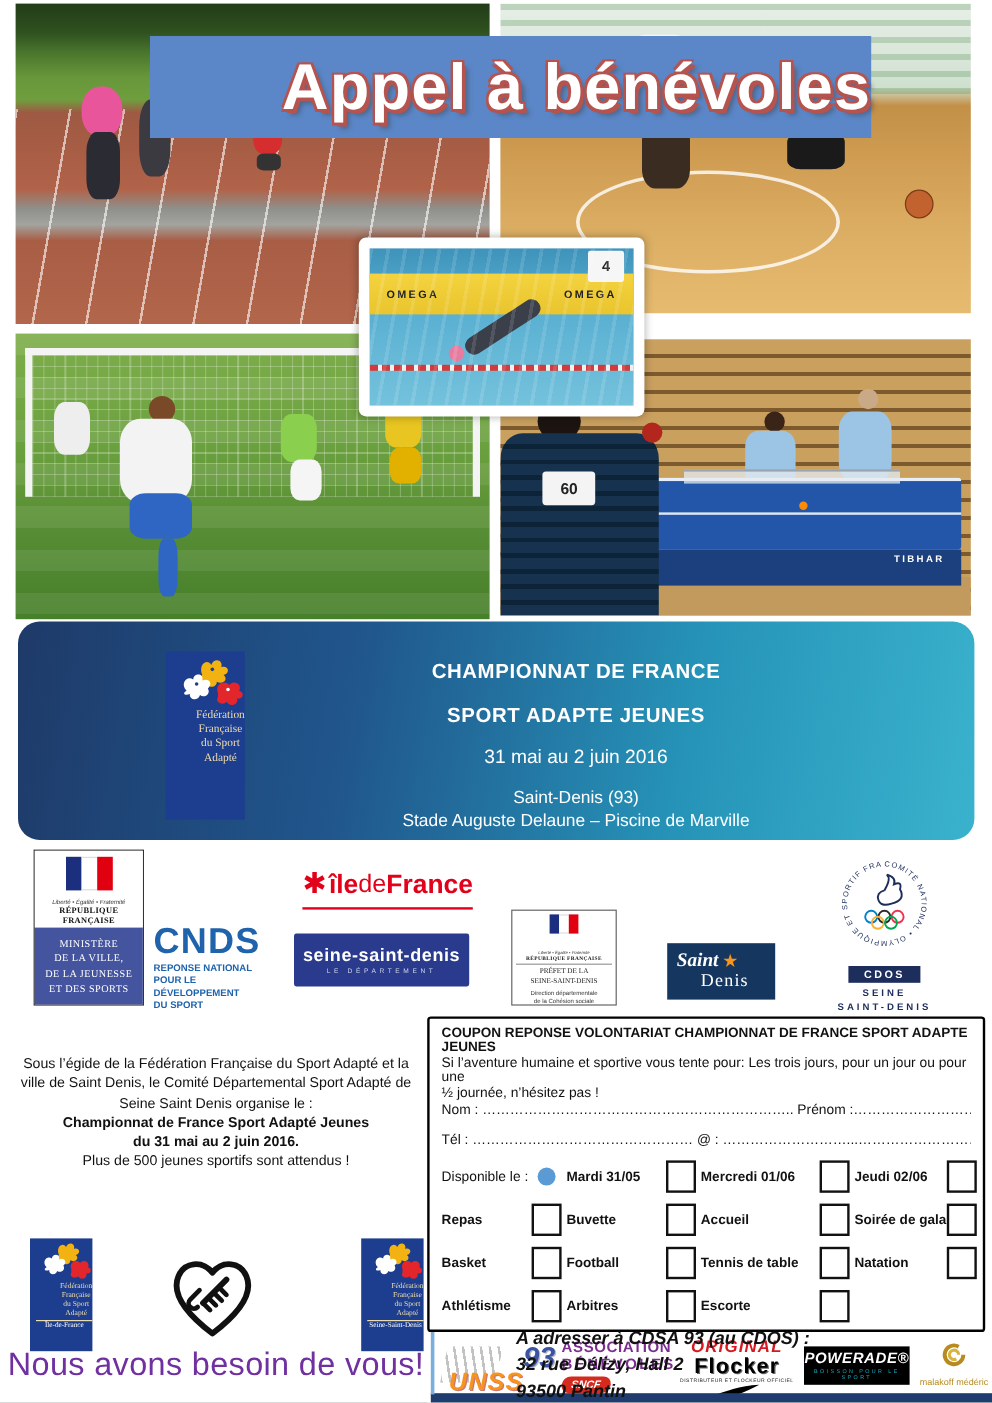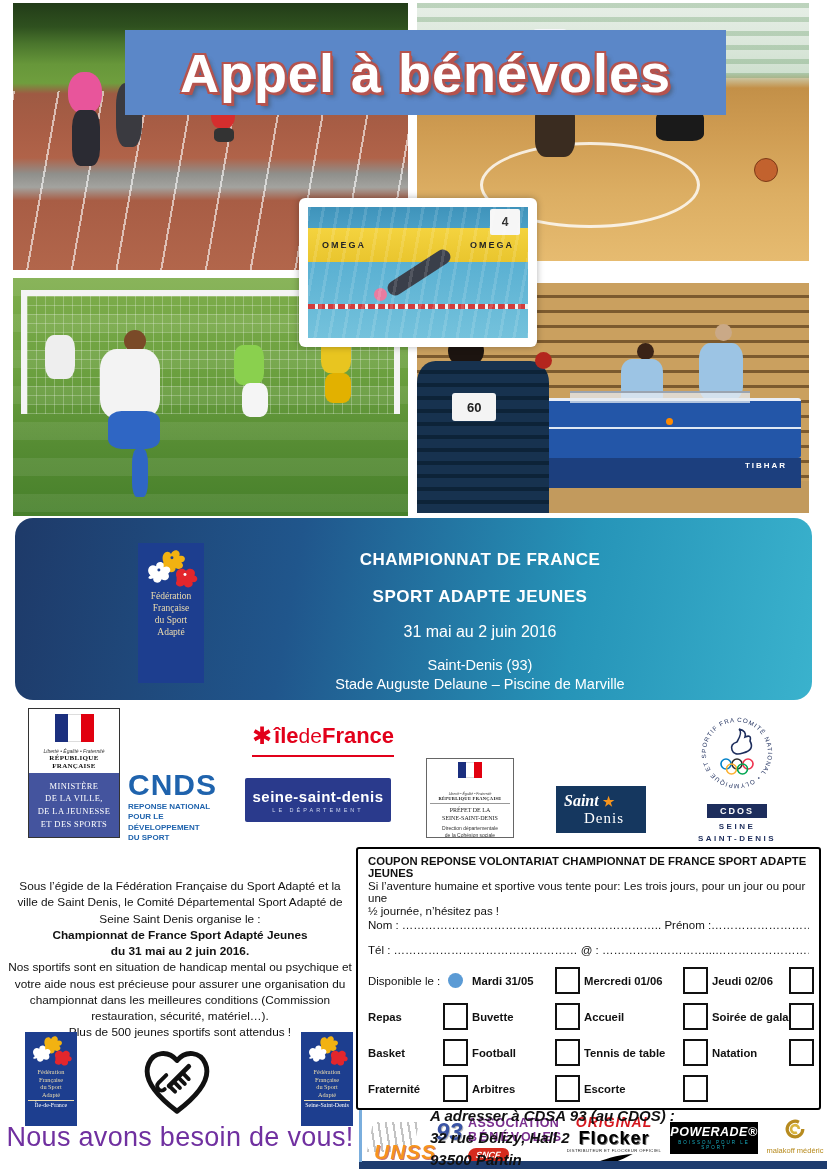--- a/index.html
+++ b/index.html
@@ -42,28 +42,28 @@
   .swim .lane-card { position:absolute; right:8px; top:2px; width:30px; height:26px; background:#f6f6f6; color:#222;
     font-size:12px; font-weight:bold; text-align:center; line-height:26px; border-radius:2px;}
   .swim .rope { position:absolute; left:0; top:74%; width:100%; height:5px;
     background:repeating-linear-gradient(90deg,#d23b3b 0 7px,#f0f0f0 7px 10px);}
   .swim .ripples { position:absolute; inset:0; background:repeating-linear-gradient(100deg, rgba(255,255,255,.12) 0 3px, transparent 3px 14px);}
   .swim .diver { position:absolute; left:34%; top:44%; width:72px; height:15px; background:#3a3f4a; border-radius:8px; transform:rotate(-33deg);}
   .swim .cap { position:absolute; left:30%; top:62%; width:13px; height:13px; border-radius:50%; background:#e87ca0;}
 
   
   .title-banner { position:absolute; left:125px; top:30px; width:601px; height:85px; background:#5b87c8; z-index:6;
-    display:flex; align-items:center; justify-content:center; }
+    display:flex; align-items:center; justify-content:flex-end; }
   .title-banner span { color:#fff; font-size:54px; font-weight:bold; letter-spacing:1px;
     text-shadow:3px 3px 0 #b5534e,-2px -2px 0 #b5534e,2px -2px 0 #b5534e,-2px 2px 0 #b5534e,2px 2px 0 #b5534e,5px 5px 4px rgba(60,60,60,.45);}
 
   
   .event-banner { position:absolute; left:15px; top:518px; width:797px; height:182px; border-radius:18px; z-index:5;
     background:linear-gradient(100deg,#1e3a69 0%,#20568c 35%,#2694b8 70%,#3ab2cd 100%);}
-  .ffsa { background:#1d3e8f; display:flex; flex-direction:column; align-items:center; }
+  .ffsa { background:#1d3e8f; display:flex; flex-direction:column; align-items:flex-end; }
   .ffsa-banner { position:absolute; left:123px; top:25px; width:66px; height:140px; padding-top:4px; }
   .ffsa-text { font-family:"Liberation Serif", serif; color:#ecdcae; text-align:center; line-height:1.25; }
   .ffsa-banner .ffsa-text { font-size:9.5px; }
   .event-text { position:absolute; left:250px; top:32px; width:430px; text-align:center; color:#fff; }
   .event-text .l1 { font-size:17px; font-weight:bold; letter-spacing:.5px; margin-bottom:17px;}
   .event-text .l2 { font-size:17px; font-weight:bold; letter-spacing:.5px; margin-bottom:16px;}
   .event-text .l3 { font-size:16px; margin-bottom:16px;}
   .event-text .l4 { font-size:14.5px; margin-bottom:3px;}
   .event-text .l5 { font-size:14.5px;}
 
@@ -343,21 +343,20 @@
         <div>SEINE</div>
         <div>SAINT-DENIS</div>
       </div>
     </div>
   </div>
 
   <div class="intro">
     <div>Sous l’égide de la Fédération Française du Sport Adapté et la ville de Saint Denis, le Comité Départemental Sport Adapté de Seine Saint Denis organise le :</div>
     <div class="b">Championnat de France Sport Adapté Jeunes</div>
     <div class="b">du 31 mai au 2 juin 2016.</div>
-    <div>Nos sportifs sont en situation de handicap mental ou psychique et votre aide nous est précieuse pour assurer une organisation du championnat dans les meilleures conditions (Commission restauration, sécurité, matériel…).</div>
     <div>Plus de 500 jeunes sportifs sont attendus !</div>
   </div>
 
   <div class="bl-logos">
     <div class="ffsa ffsa-small" style="left:25px;top:2px;">
       <svg width="44" height="34" viewBox="0 0 60 46">
         <path d="M22 16 C18 6 27 1 30 7 C33 0 41 3 39 9 C46 7 47 15 41 16 C46 20 40 25 35 22 C35 28 26 28 26 22 C20 25 18 20 22 16 Z" fill="#f2b211"></path>
         <path d="M8 30 C2 24 8 16 14 20 C14 14 24 14 22 21 C28 18 32 24 27 28 C30 33 24 37 20 34 C18 40 10 38 11 33 C6 35 4 32 8 30 Z" fill="#ffffff"></path>
         <path d="M36 32 C33 24 42 20 46 25 C50 20 58 24 55 30 C60 31 59 38 53 37 C55 43 46 45 44 40 C40 44 33 40 36 36 Z" fill="#e3262c"></path>
       </svg>
@@ -453,21 +452,21 @@
       <div class="ccell">
           <span class="lab">Tennis de table</span>
           <span class="cbox"></span>
         </div>
       <div class="ccell">
           <span class="lab">Natation</span>
           <span class="cbox"></span>
         </div>
 
       <div class="ccell">
-          <span class="lab">Fraternité</span>
+          <span class="lab">Athlétisme</span>
           <span class="cbox"></span>
         </div>
       <div class="ccell">
           <span class="lab">Arbitres</span>
           <span class="cbox"></span>
         </div>
       <div class="ccell">
           <span class="lab">Escorte</span>
           <span class="cbox"></span>
         </div>

